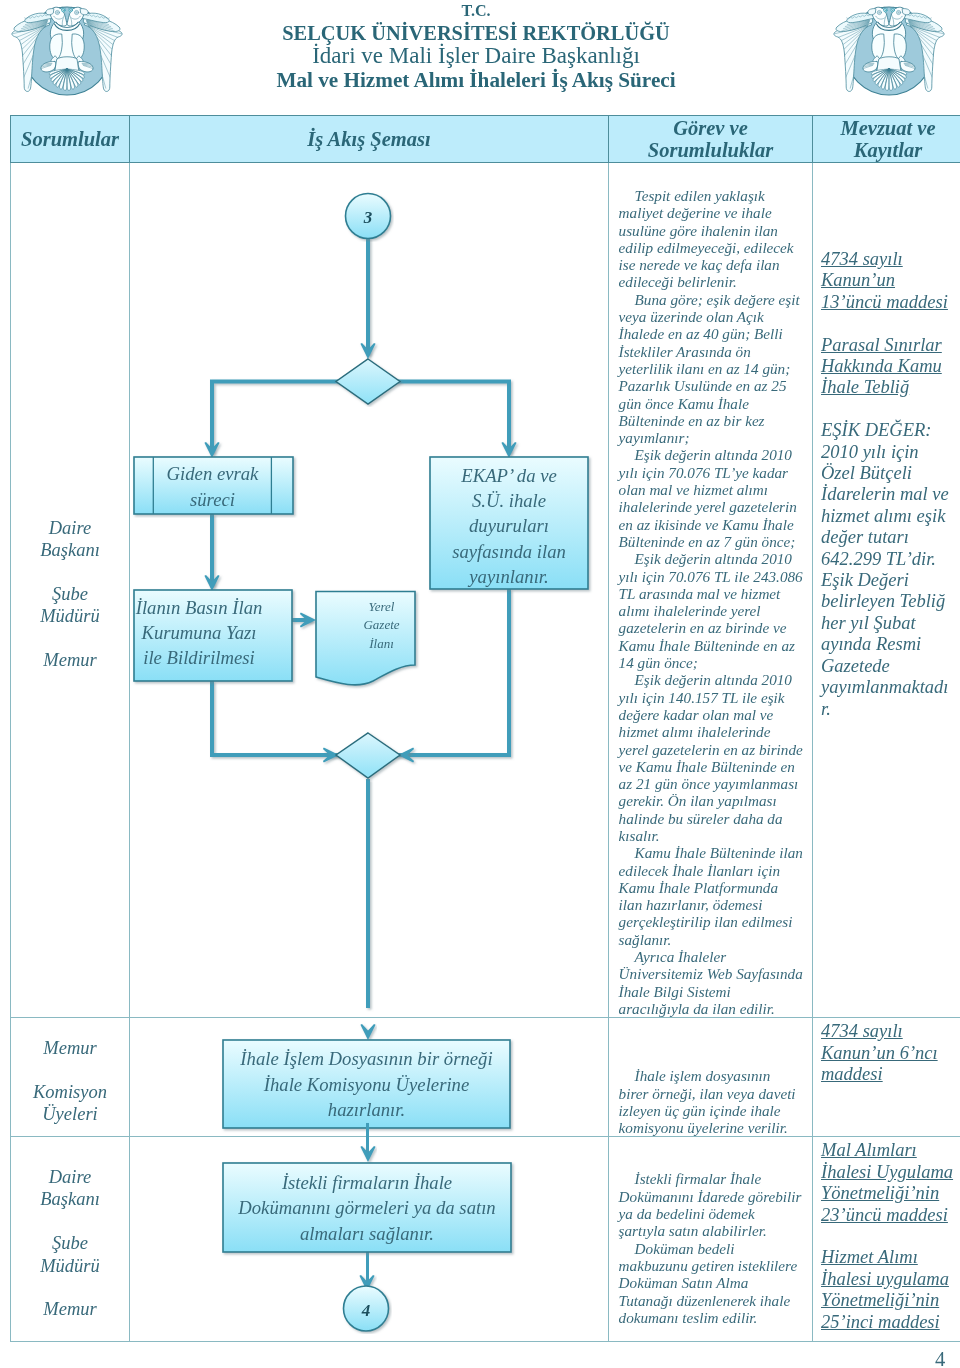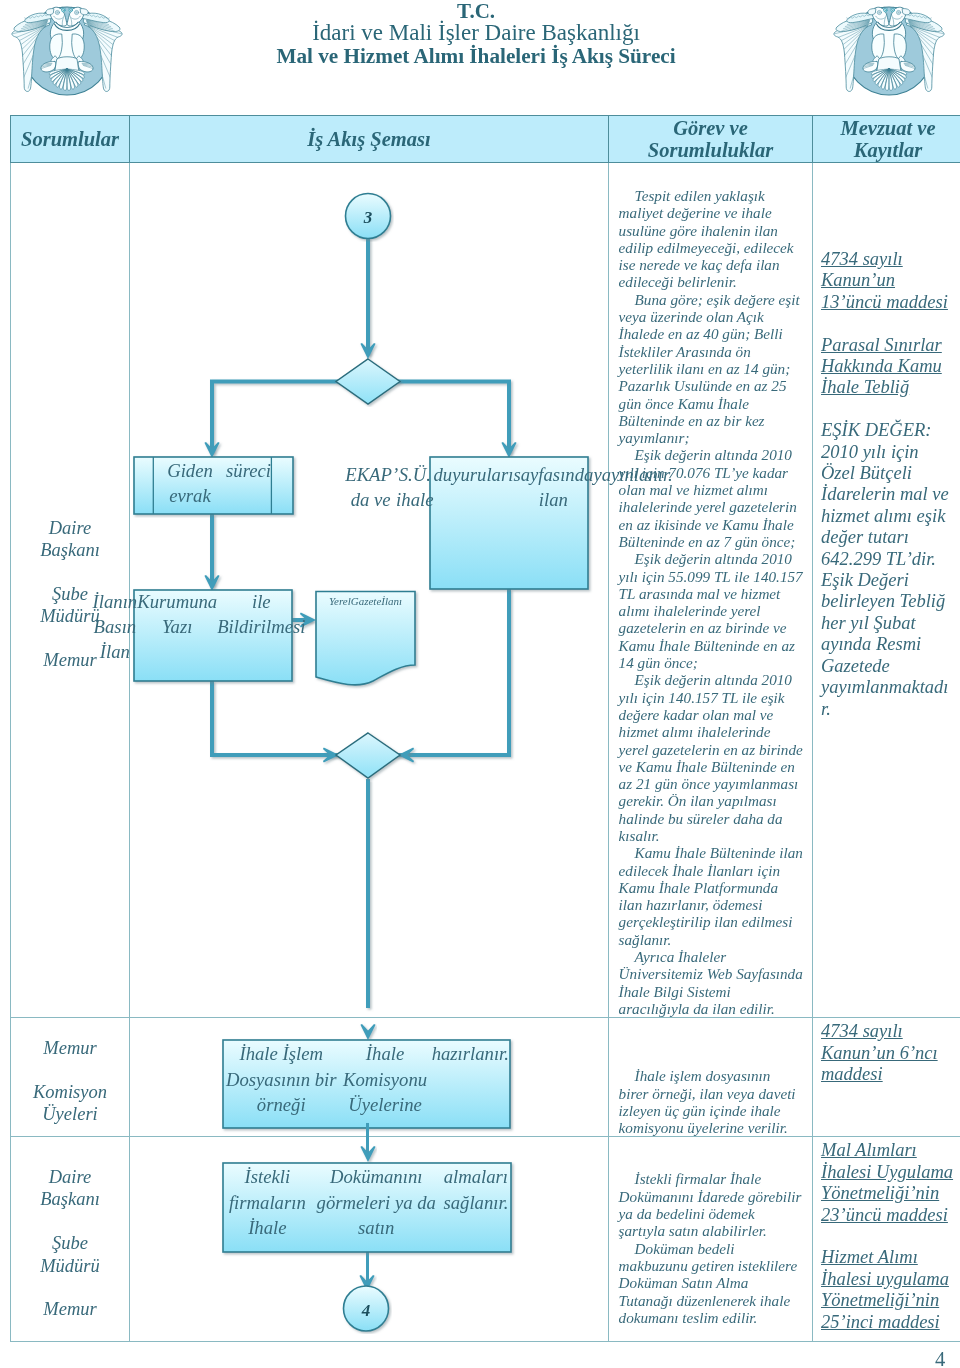--- a/index.html
+++ b/index.html
@@ -8,21 +8,21 @@
        font-family:"Liberation Serif","DejaVu Serif",serif;color:#38697a;
        position:relative;overflow:hidden;-webkit-font-smoothing:antialiased;}
   .page{position:absolute;left:0;top:0;width:960px;height:1368px;}
 
   
   #doc-header{position:absolute;left:0;top:0;width:960px;height:113px;}
   .logo{position:absolute;top:1px;width:130px;height:110px;}
   #logo-left{left:2px;}
   #logo-right{left:824px;}
   #header-titles{position:absolute;left:236px;top:0px;width:480px;text-align:center;color:#2a6677;}
-  .h-tc{font-weight:bold;font-size:21px;line-height:22px;}
+  .h-tc{font-weight:bold;font-size:16px;line-height:22px;}
   .h-uni{font-weight:bold;font-size:20.4px;line-height:23.4px;}
   .h-dept{font-size:23px;line-height:22.3px;}
   .h-sub{font-weight:bold;font-size:21.2px;line-height:24.5px;}
 
   
   #flow-table{position:absolute;left:10px;top:115px;width:953px;
               border-collapse:collapse;table-layout:fixed;font-style:italic;}
   #flow-table > tbody > tr > td{border:1px solid #8ab9c2;vertical-align:top;padding:0;}
   #flow-table .hdr td{background:#bdecfb;text-align:center;vertical-align:middle;
           font-weight:bold;font-size:20.5px;color:#2a6677;height:46px;line-height:22.4px;
@@ -44,23 +44,23 @@
 
   
   .leg{font-size:18.5px;line-height:21.4px;color:#38697a;padding:3px 7px 3px 8px;}
   .leg p{margin:0 0 21.4px 0;width:134px;overflow-wrap:break-word;word-break:break-word;}
   .leg p:last-child{margin-bottom:0;}
   .leg u{text-decoration:underline;text-underline-offset:1px;}
 
   
   .flowbox{position:relative;width:100%;height:100%;}
   .flowsvg{position:absolute;left:0;top:0;display:block;overflow:visible;}
-  .lb{position:absolute;display:flex;flex-direction:row;
+  .lb{position:absolute;display:flex;flex-direction:column;
       justify-content:center;font-size:18.7px;line-height:25.2px;color:#38697a;text-align:center;}
-  .lb.sm{font-size:11px;line-height:18.5px;}
+  .lb.sm{font-size:13px;line-height:18.5px;margin-left:16px;}
   .lb.wide{font-size:18.7px;line-height:25.5px;}
   text.st{font-family:"Liberation Serif","DejaVu Serif",serif;fill:#1d4f5e;
           text-anchor:middle;font-size:17px;font-weight:bold;}
   #page-num{position:absolute;left:935px;top:1349px;font-size:20.5px;line-height:20px;color:#38697a;}
 </style>
 </head>
 <body>
 
 <div class="page">
 
@@ -236,20 +236,21 @@
 <path fill="#f3fbfe" stroke="#3d8094" stroke-width="0.75" d="M77.1 55 C81.3 58 82.7 62 80.3 64.5 C78.0 67 73.8 64.5 72.9 60 Z"></path>
 <path fill="#f9feff" stroke="#3d8094" stroke-width="0.75" d="M77.1 60.5 C83.6 60 90.1 62.5 91.0 66.5 C92.0 70.5 85.5 72.5 79.9 69.5 C76.2 67.5 75.2 62.5 77.1 60.5 Z"></path>
 <path stroke-width="0.5" clip-path="url(#clipTalrightB)" d="M80.0 62.3 L93.0 63.0 M80.5 63.0 L92.9 64.8 M81.0 63.8 L92.7 66.5 M81.5 64.5 L92.4 68.1"></path>
 </g>
 <path fill="#f4fcfe" stroke="#3d8094" stroke-width="0.8" d="M55 58 C58.5 55 71.5 55 75 58 L77 71 L53 71 Z"></path>
 <path fill="#f6fdff" stroke="#3d8094" stroke-width="0.6" d="M65 68 C47.3 69.2 47.3 71.7 47.4 73.4 C47.5 75.1 47.5 72.6 65 68 Z M65 68 C47.5 72.6 47.5 75.1 48.0 76.9 C48.6 78.6 48.6 76.1 65 68 Z M65 68 C48.6 76.1 48.6 78.6 49.5 80.2 C50.5 81.8 50.5 79.3 65 68 Z M65 68 C50.5 79.3 50.5 81.8 51.8 83.3 C53.2 84.7 53.2 82.2 65 68 Z M65 68 C53.2 82.2 53.2 84.7 54.9 85.9 C56.6 87.1 56.6 84.6 65 68 Z M65 68 C56.6 84.6 56.6 87.1 58.6 88.0 C60.6 88.8 60.6 86.3 65 68 Z M65 68 C60.6 86.3 60.6 88.8 62.8 89.3 C65.0 89.8 65.0 87.3 65 68 Z M65 68 C65.0 87.3 65.0 89.8 67.2 89.3 C69.4 88.8 69.4 86.3 65 68 Z M65 68 C69.4 86.3 69.4 88.8 71.4 88.0 C73.4 87.1 73.4 84.6 65 68 Z M65 68 C73.4 84.6 73.4 87.1 75.1 85.9 C76.8 84.7 76.8 82.2 65 68 Z M65 68 C76.8 82.2 76.8 84.7 78.2 83.3 C79.5 81.8 79.5 79.3 65 68 Z M65 68 C79.5 79.3 79.5 81.8 80.5 80.2 C81.4 78.6 81.4 76.1 65 68 Z M65 68 C81.4 76.1 81.4 78.6 82.0 76.9 C82.5 75.1 82.5 72.6 65 68 Z M65 68 C82.5 72.6 82.5 75.1 82.6 73.4 C82.7 71.7 82.7 69.2 65 68 Z"></path>
 </g>
 </svg></div>
   <div id="header-titles">
     <div class="h-tc">T.C.</div>
+    <div class="h-uni">SELÇUK ÜNİVERSİTESİ REKTÖRLÜĞÜ</div>
     <div class="h-dept">İdari ve Mali İşler Daire Başkanlığı</div>
     <div class="h-sub">Mal ve Hizmet Alımı İhaleleri İş Akış Süreci</div>
   </div>
 </div>
 
 <table id="flow-table">
 <colgroup>
         <col class="c1">
         <col class="c2">
         <col class="c3">
@@ -349,21 +350,21 @@
                 <div>Gazete</div>
                 <div>İlanı</div>
               </div>
       </div>
     </td>
     <td>
       <div class="narr" id="narr1">
               <p>Tespit edilen yaklaşık maliyet değerine ve ihale usulüne göre ihalenin ilan edilip edilmeyeceği, edilecek ise nerede ve kaç defa ilan edileceği belirlenir.</p>
               <p>Buna göre; eşik değere eşit veya üzerinde olan Açık İhalede en az 40 gün; Belli İstekliler Arasında ön yeterlilik ilanı en az 14 gün; Pazarlık Usulünde en az 25 gün önce Kamu İhale Bülteninde en az bir kez yayımlanır;</p>
               <p>Eşik değerin altında 2010 yılı için 70.076 TL’ye kadar olan mal ve hizmet alımı ihalelerinde yerel gazetelerin en az ikisinde ve Kamu İhale Bülteninde en az 7 gün önce;</p>
-              <p>Eşik değerin altında 2010 yılı için 55.099 TL ile 140.157 TL arasında mal ve hizmet alımı ihalelerinde yerel gazetelerin en az birinde ve Kamu İhale Bülteninde en az 14 gün önce;</p>
+              <p>Eşik değerin altında 2010 yılı için 70.076 TL ile 243.086 TL arasında mal ve hizmet alımı ihalelerinde yerel gazetelerin en az birinde ve Kamu İhale Bülteninde en az 14 gün önce;</p>
               <p>Eşik değerin altında 2010 yılı için 140.157 TL ile eşik değere kadar olan mal ve hizmet alımı ihalelerinde yerel gazetelerin en az birinde ve Kamu İhale Bülteninde en az 21 gün önce yayımlanması gerekir. Ön ilan yapılması halinde bu süreler daha da kısalır.</p>
               <p>Kamu İhale Bülteninde ilan edilecek İhale İlanları için Kamu İhale Platformunda ilan hazırlanır, ödemesi gerçekleştirilip ilan edilmesi sağlanır.</p>
               <p>Ayrıca İhaleler Üniversitemiz Web Sayfasında İhale Bilgi Sistemi aracılığıyla da ilan edilir.</p>
             </div>
     </td>
     <td>
       <div class="leg" id="leg1" style="padding-top:86px">
               <p><u>4734 sayılı Kanun’un 13’üncü maddesi</u></p>
               <p><u>Parasal Sınırlar Hakkında Kamu İhale Tebliğ</u></p>
               <p>EŞİK DEĞER: 2010 yılı için Özel Bütçeli İdarelerin mal ve hizmet alımı eşik değer tutarı 642.299 TL’dir. Eşik Değeri belirleyen Tebliğ her yıl Şubat ayında Resmi Gazetede yayımlanmaktadır.</p>

